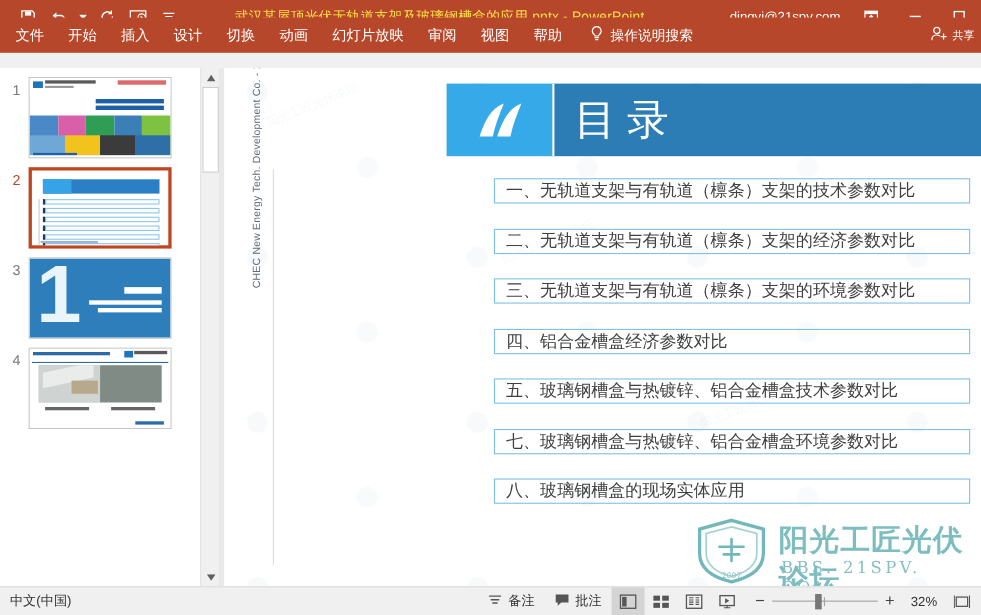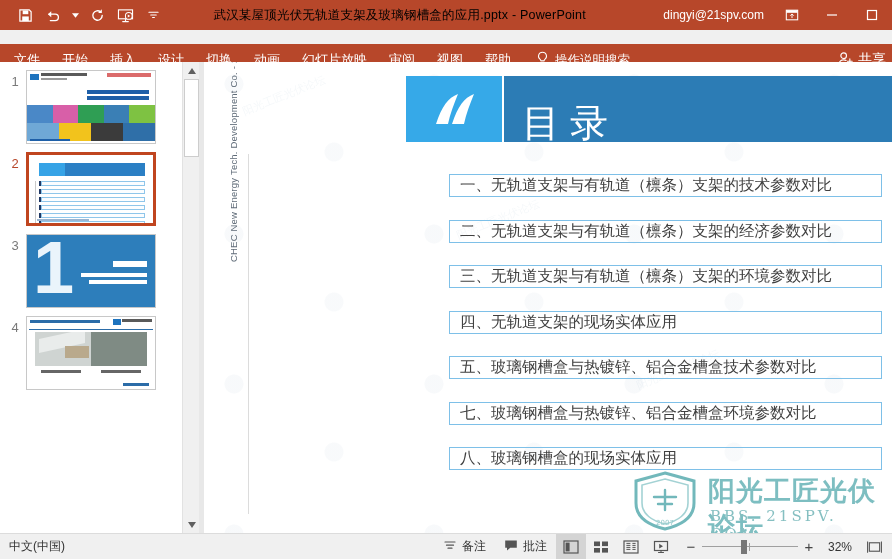--- a/index.html
+++ b/index.html
@@ -17,50 +17,50 @@
     background:#b7472a; display:flex; align-items:center;
   }
   .qat{ display:flex; align-items:center; padding-left:12px; gap:2px; }
   .qat-btn{
     width:26px; height:24px; display:flex; align-items:center; justify-content:center;
     color:#fff; cursor:pointer; border-radius:2px;
   }
   .qat-btn svg{ display:block; }
   .qat-caret{ width:14px; height:24px; display:flex; align-items:center; justify-content:center; color:#fff; }
   .doc-title{
-    flex:1; text-align:center; color:#000000; font-size:12.5px;
+    flex:1; text-align:center; color:#fde047; font-size:12.5px;
     white-space:nowrap; overflow:hidden; letter-spacing:.2px;
     margin-left:-30px;
   }
   .acct{
     color:#fff; font-size:12px; padding-right:8px; white-space:nowrap;
   }
   .win-btns{ display:flex; align-items:center; height:30px; }
   .win-btn{
     width:40px; height:30px; display:flex; align-items:center; justify-content:center;
     color:#fff; cursor:pointer;
   }
 
   
   .ribbon{
-    position:absolute; left:0; top:44px; width:892px; height:32px;
+    position:absolute; left:0; top:16px; width:892px; height:32px;
     background:#b7472a; display:flex; align-items:center;
   }
   .rtab{
     color:#fff; font-size:13px; padding:0 11px; height:32px;
     display:flex; align-items:center; cursor:pointer; white-space:nowrap;
   }
   .rtab.first{ padding-left:14px; }
   .tellme{
     display:flex; align-items:center; gap:6px; color:#fff; font-size:12.5px;
     margin-left:8px; cursor:text; height:32px; padding:0 6px;
   }
   .share{
     margin-left:auto; display:flex; align-items:center; gap:4px;
-    color:#fff; font-size:14px; padding-right:6px; cursor:pointer; height:32px;
+    color:#fff; font-size:10px; padding-right:6px; cursor:pointer; height:32px;
   }
 
   
   .workspace{
     position:absolute; left:0; top:62px; width:892px; height:471px;
     background:#ffffff;
   }
 
   
   .thumbpane{
@@ -176,31 +176,31 @@
   }
   .sideline{ position:absolute; left:44px; top:92px; width:1px; height:360px; background:#dcdcdc; }
 
   .slide-head{
     position:absolute; left:202px; top:14px; width:486px; height:66px; display:flex;
   }
   .head-logo{
     width:96px; height:66px; background:#36a9e8; position:relative; overflow:hidden;
   }
   .head-bar{
-    flex:1; background:#2c7cb5; display:flex; align-items:flex-end;
+    flex:1; background:#2c7cb5; display:flex; align-items:center;
     border-left:2px solid #ffffff;
   }
   .head-title{
     color:#fff; font-size:38px; font-family:"DejaVu Serif","Liberation Serif",serif;
     letter-spacing:10px; padding-left:18px; line-height:1;
   }
 
   .toc{ position:absolute; left:196px; top:100px; width:482px; }
   .toc-item{
-    display:flex; align-items:flex-end; height:35px; margin-bottom:10.5px;padding-left:40px;
+    display:flex; align-items:flex-start; height:35px; margin-bottom:10.5px;padding-left:40px;
   }
   .toc-tick{ width:5px; background:#1f3864; flex:0 0 5px; }
   .toc-box{
     flex:1; border:1px solid #7ec0e8; background:transparent;
     display:flex; align-items:center; margin-left:4px;
   }
   .toc-text{
     font-size:15.5px; color:#404040; padding-left:10px; white-space:nowrap;
     font-family:"DejaVu Serif","Liberation Serif",serif;
   }
@@ -501,21 +501,21 @@
           </div>
           <div class="toc-item">
             <div class="toc-tick"></div>
             <div class="toc-box">
               <div class="toc-text">三、无轨道支架与有轨道（檩条）支架的环境参数对比</div>
             </div>
           </div>
           <div class="toc-item">
             <div class="toc-tick"></div>
             <div class="toc-box">
-              <div class="toc-text">四、无轨道支架的现场实体应用</div>
+              <div class="toc-text">四、铝合金槽盒经济参数对比</div>
             </div>
           </div>
           <div class="toc-item">
             <div class="toc-tick"></div>
             <div class="toc-box">
               <div class="toc-text">五、玻璃钢槽盒与热镀锌、铝合金槽盒技术参数对比</div>
             </div>
           </div>
           <div class="toc-item">
             <div class="toc-tick"></div>

